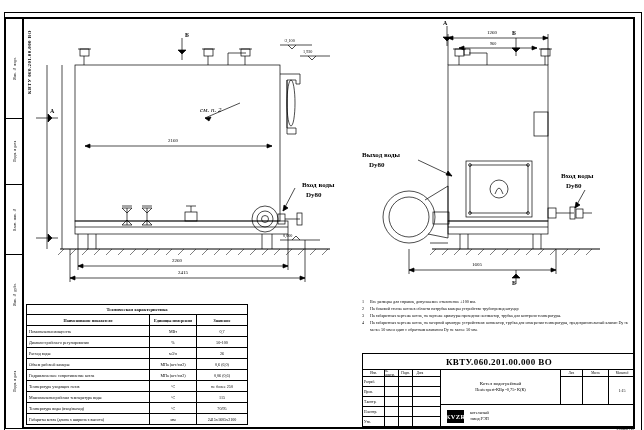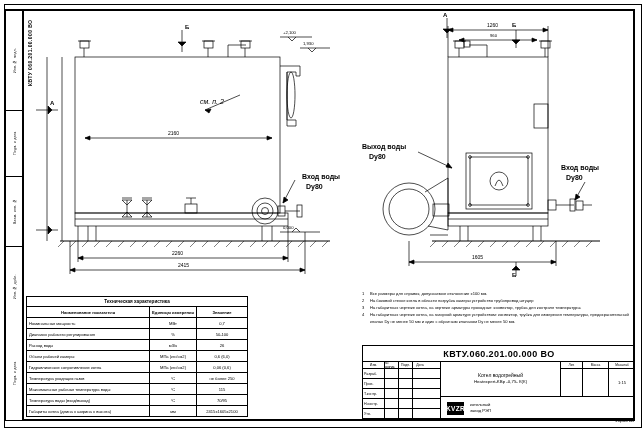--- a/index.html
+++ b/index.html
@@ -5,22 +5,23 @@
   html,body{margin:0;padding:0;}
   body{
     width:644px;height:430px;
     background:#ffffff;
     font-family:"Liberation Sans", sans-serif;
     color:#000;
     overflow:hidden;
     position:relative;
   }
   .sheet{
-    position:absolute;left:0;top:0;width:644px;height:332px;
+    position:absolute;left:0;top:8px;width:644px;height:332px;
     box-sizing:border-box;
+    font-family:Liberation Serif, serif;
   }
   .frame-outer{
     position:absolute;left:4px;top:4px;width:636px;height:422px;
     border:1px solid #000;
   }
   .frame-inner{
     position:absolute;left:22px;top:9px;width:613px;height:412px;
     border:2px solid #000;
     box-sizing:border-box;
   }

